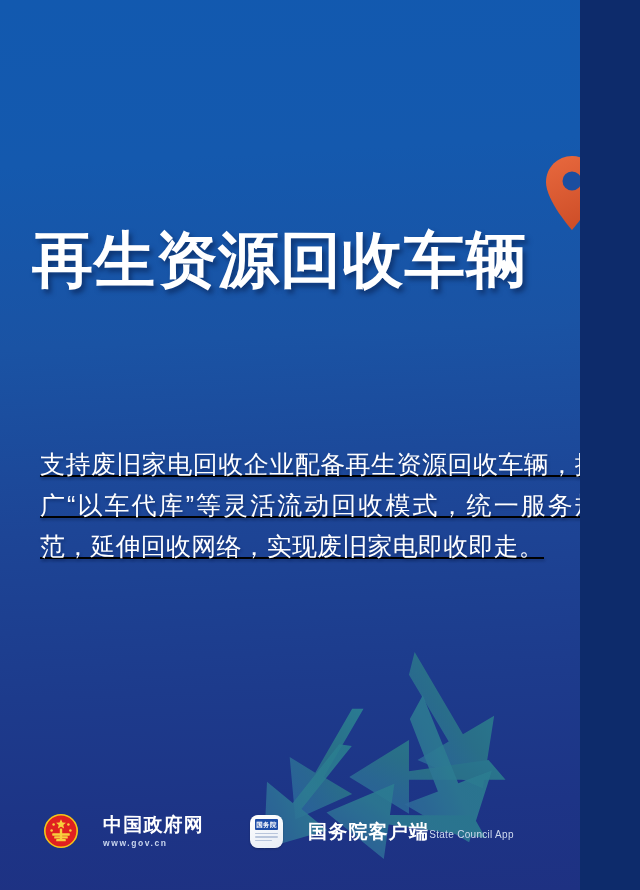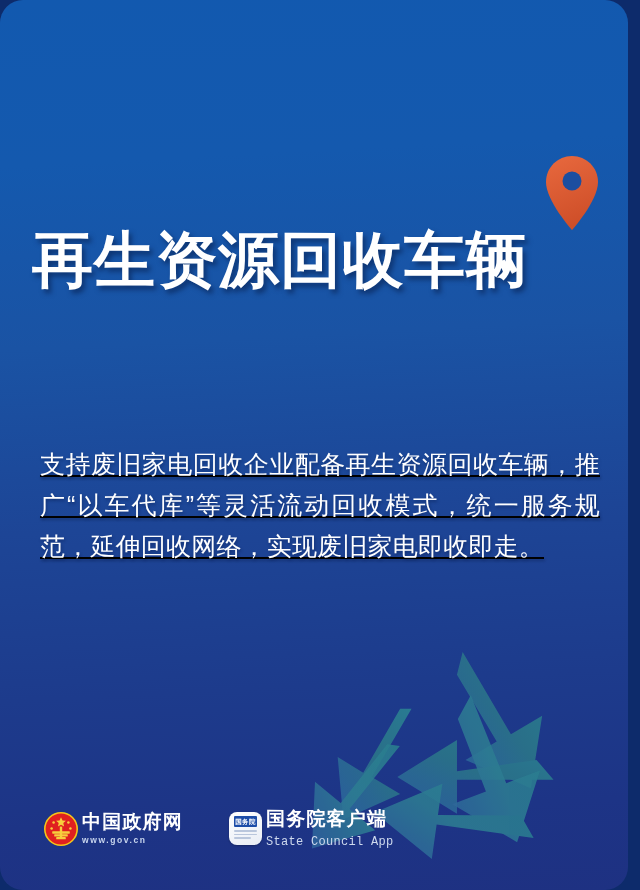--- a/index.html
+++ b/index.html
@@ -4,33 +4,32 @@
 <style>
   html, body {
     margin: 0;
     padding: 0;
     background: #0d2b6b;
   }
   * { box-sizing: border-box; }
 
   .poster {
     position: relative;
-    width: 628px;
+    width: 580px;
     height: 890px;
     overflow: hidden;
     font-family: "Liberation Sans", "DejaVu Sans", sans-serif;
     background: linear-gradient(177deg,
         #1259af 0%,
         #1459ae 18%,
         #1a53a4 38%,
         #1d4596 58%,
         #1d3b8c 76%,
         #1d3486 90%,
         #1e3182 100%);
-    border-radius: 23px;
   }
 
   
   .recycle-layer {
     position: absolute;
     right: 0;
     bottom: 0;
     width: 340px;
     height: 300px;
     pointer-events: none;
@@ -90,21 +89,21 @@
     position: absolute;
     left: 44px;
     bottom: 42px;
     display: flex;
     align-items: center;
     gap: 46px;
   }
   .logo-block {
     display: flex;
     align-items: center;
-    gap: 4px;
+    gap: 25px;
   }
   .emblem { width: 34px; height: 34px; flex: 0 0 34px; }
   .emblem svg { display: block; width: 100%; height: 100%; }
 
   .gov-text { display: flex; flex-direction: column; line-height: 1; }
   .gov-cn {
     color: #ffffff;
     font-size: 19px;
     font-weight: 700;
     letter-spacing: 1.2px;
@@ -143,33 +142,33 @@
     font-weight: 700;
   }
   .app-icon .rule {
     position: absolute;
     left: 5px;
     height: 1.5px;
     background: #b9c6dc;
     border-radius: 1px;
   }
 
-  .sc-text { display: flex; flex-direction: column; line-height: 1; }
+  .sc-text { display: flex; line-height: 1; text-align: right; }
   .sc-cn {
     color: #ffffff;
     font-size: 19px;
     font-weight: 700;
     letter-spacing: 1.2px;
   }
   .sc-en {
     color: #cfdaee;
-    font-size: 12px;
+    font-size: 10px;
     letter-spacing: 0.3px;
     margin-top: 8px;
-    font-family: Liberation Mono, monospace;
+    font-family: Liberation Sans, sans-serif;
   }
 </style>
 </head>
 <body>
 
 <div class="poster">
 
   <div class="recycle-layer">
     <svg viewBox="0 0 340 300" width="340" height="300" aria-hidden="true">
       <defs>

